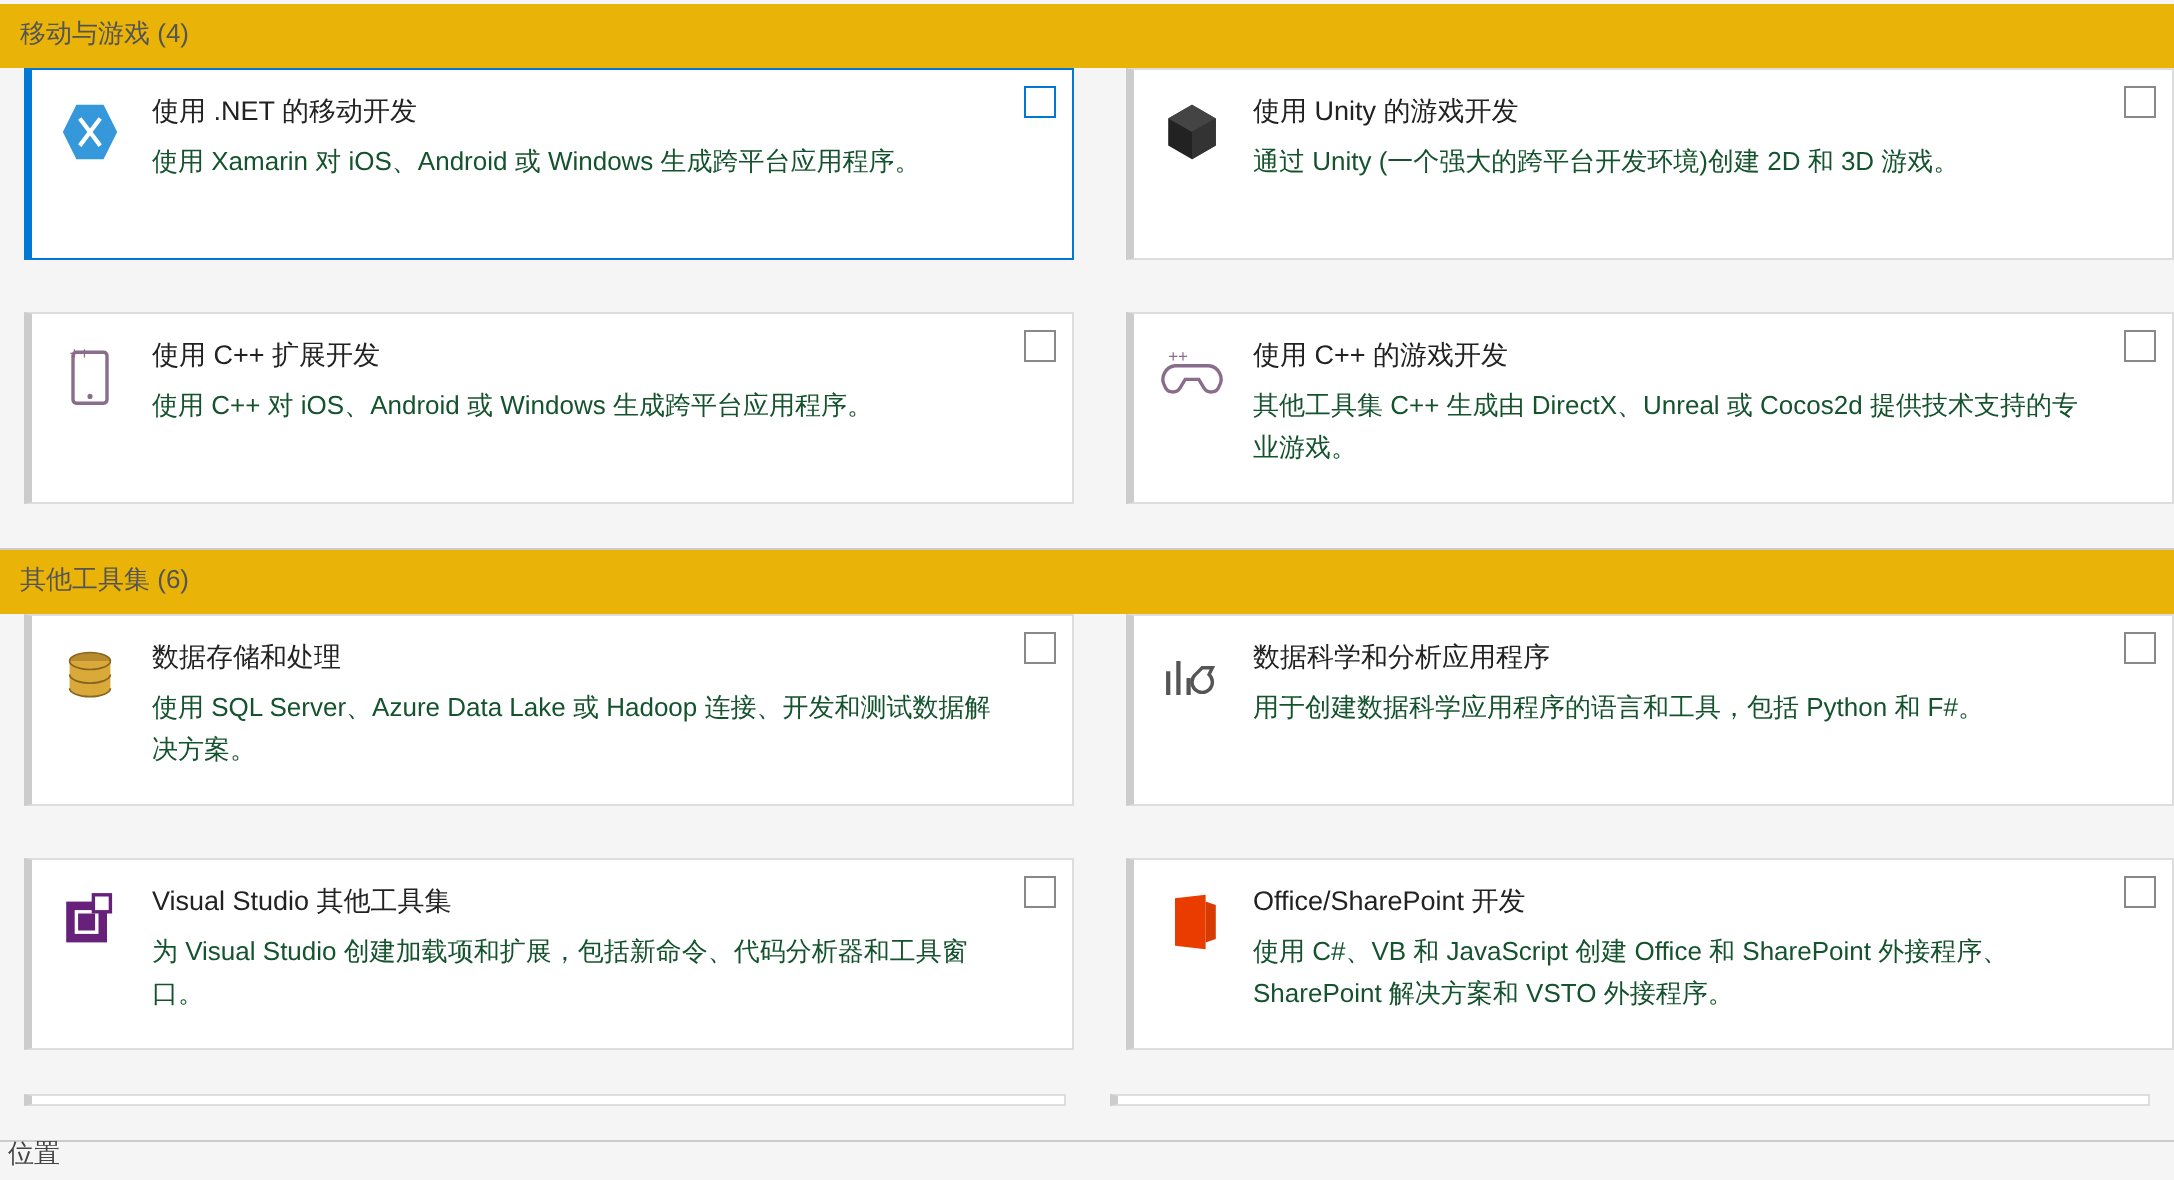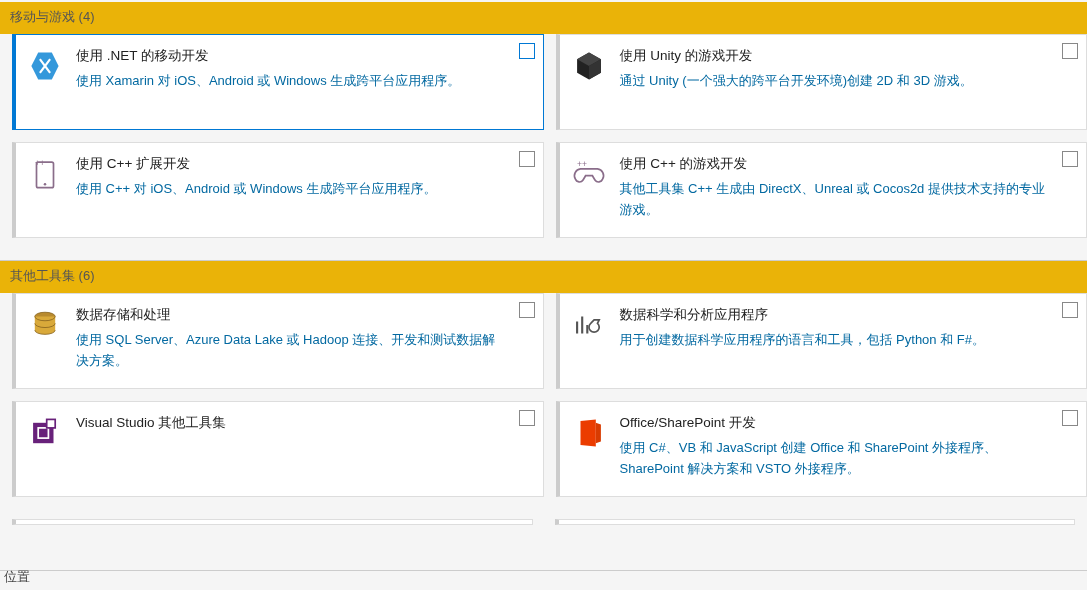--- a/index.html
+++ b/index.html
@@ -16,21 +16,21 @@
     .section-header {
       padding: 6px 10px 8px 10px;
       color: #555;
       border-top: 1px solid #ccc;
       background: #eab308;
     }
     .section-header:first-child { border-top: none; margin-top: 0; }
     .cards-grid {
       display: grid;
       grid-template-columns: 1fr 1fr;
-      gap: 12px;
+      gap: 26px;
       padding: 0 0 22px 12px;
     }
     .card {
       background: #fff;
       border: 1px solid #ddd;
       border-left: 4px solid #ccc;
       padding: 12px 14px 14px 12px;
       display: flex;
       gap: 14px;
       position: relative;
@@ -44,21 +44,21 @@
       width: 34px;
       height: 34px;
       flex: 0 0 34px;
       display: flex;
       align-items: center;
       justify-content: center;
       margin-top: 2px;
     }
     .card .content { flex: 1; padding-right: 24px; }
     .card .title { color: #222; margin-bottom: 6px; font-size: 13.5px; }
-    .card .desc { color: #0369a1; line-height: 1.6; font-size: 13px; }
+    .card .desc { color: #14532d; line-height: 1.6; font-size: 13px; }
     .card .checkbox {
       position: absolute;
       top: 8px;
       right: 8px;
       width: 16px;
       height: 16px;
       border: 1px solid #888;
       background: #fff;
     }
     .card.selected .checkbox { border: 1px solid #0078d4; }
@@ -191,20 +191,21 @@
     <div class="card">
       <div class="icon">
         <svg viewBox="0 0 40 40" width="34" height="34">
           <rect x="6" y="8" width="24" height="24" fill="#68217a"></rect>
           <rect x="12" y="14" width="12" height="12" fill="none" stroke="#fff" stroke-width="2"></rect>
           <rect x="22" y="4" width="10" height="10" fill="#fff" stroke="#68217a" stroke-width="2"></rect>
         </svg>
       </div>
       <div class="content">
         <div class="title">Visual Studio 其他工具集</div>
+        <div class="desc">为 Visual Studio 创建加载项和扩展，包括新命令、代码分析器和工具窗口。</div>
       </div>
       <div class="checkbox"></div>
     </div>
 
     <div class="card">
       <div class="icon">
         <svg viewBox="0 0 40 40" width="34" height="34">
           <path d="M10 6 L28 4 v32 L10 34 z" fill="#eb3c00"></path>
           <path d="M28 8 l6 2 v20 l-6 2 z" fill="#d83b01"></path>
         </svg>

